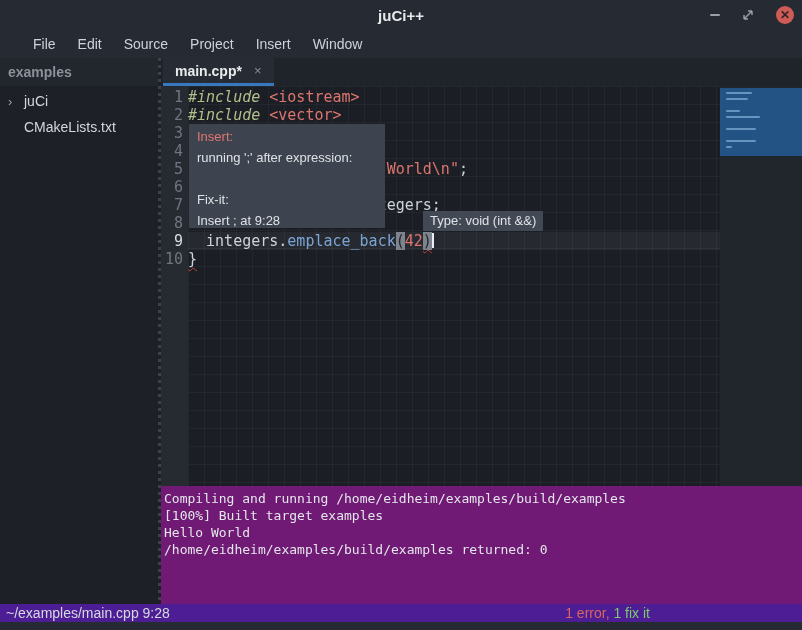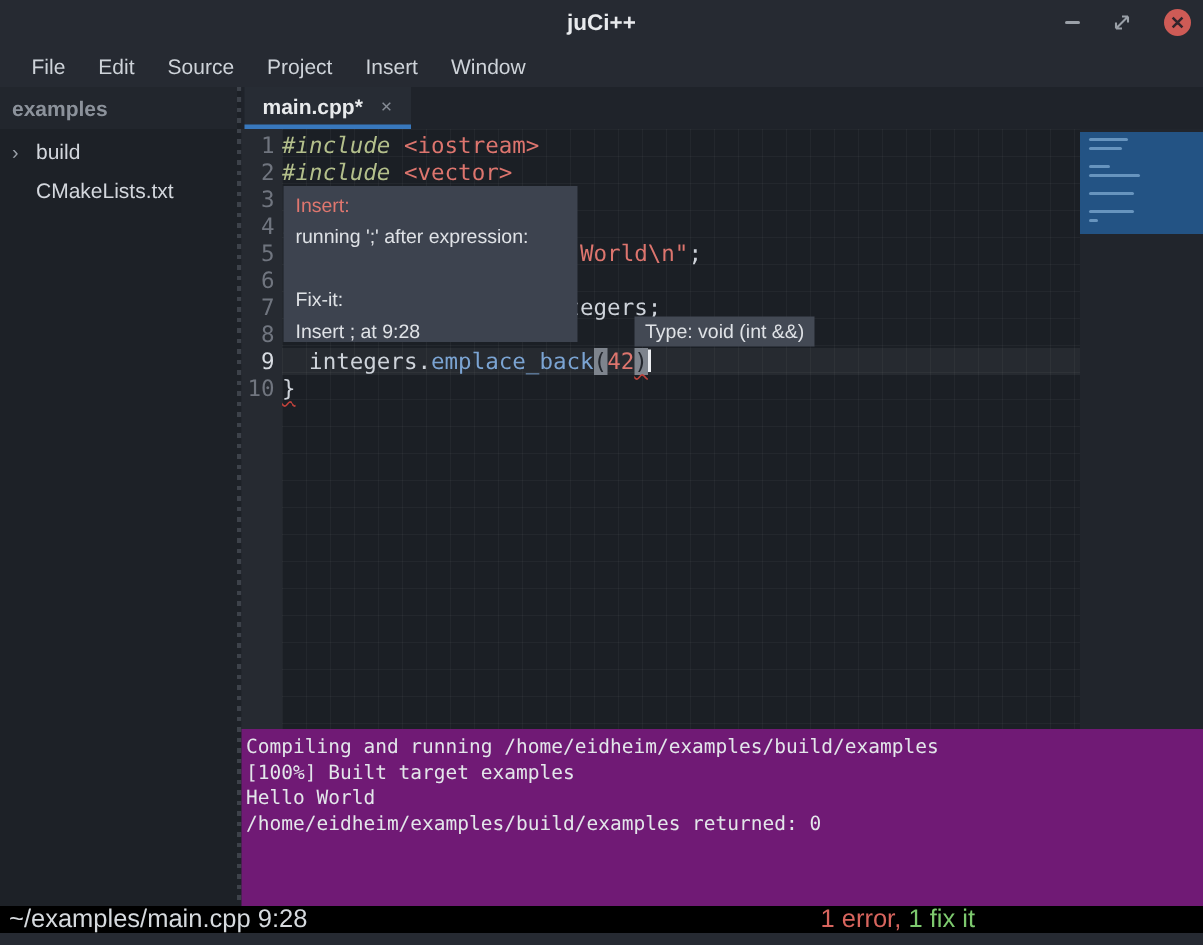--- a/index.html
+++ b/index.html
@@ -12,21 +12,21 @@
   }
   
   .titlebar { height:30px; display:flex; align-items:center; position:relative; background:#262a32; }
   .title { position:absolute; left:0; right:0; text-align:center; color:#e8eaed; font-size:15px; font-weight:bold; }
   .win-controls { position:absolute; right:8px; top:0; height:30px; display:flex; align-items:center; gap:22px; }
   .btn-min { width:10px; height:2px; background:#9aa0a8; border-radius:1px; cursor:default; }
   .btn-max { width:12px; height:12px; display:flex; align-items:center; justify-content:center; }
   .btn-close { width:18px; height:18px; border-radius:50%; background:#ce5b56; color:#32242b;
                display:flex; align-items:center; justify-content:center; font-size:12px; font-weight:bold; line-height:1; }
   
-  .menubar { height:28px; display:flex; align-items:center; padding-left:10px; background:#262a32; }
+  .menubar { height:28px; display:flex; align-items:center; padding-left:22px; background:#262a32; }
   .menu-item { color:#ced3d9; font-size:14px; padding:4px 11px; border-radius:3px; }
   
   .main { display:flex; height:546px; }
   .sidebar { width:158px; background:#1d2127; display:flex; flex-direction:column; }
   .side-header { height:28px; background:#22262d; color:#8c929b; font-size:14px; font-weight:bold;
                  display:flex; align-items:center; padding-left:8px; }
   .tree { padding-top:2px; }
   .tree-row { height:26px; display:flex; align-items:center; color:#d3d7dd; font-size:14px; padding-left:8px; }
   .tree-row.selected { background:#373c45; }
   .tree-chevron { width:14px; color:#9aa0a8; font-size:13px; margin-right:2px; }
@@ -63,21 +63,21 @@
   .tok-ph  { background:#7e848d; color:#23272e; }
   .tok-sq  { text-decoration:underline wavy #c0413a 1px; text-underline-offset:3px; }
   .caret { display:inline-block; width:2px; height:15px; background:#eceef1; vertical-align:-2px; }
   .minimap-col { width:82px; background:#21252c; position:relative; }
   .minimap { position:absolute; left:0; top:2px; width:82px; height:68px; background:#235384; padding:4px 0 0 6px; }
   .mm-line { height:2px; margin-bottom:4px; background:#7fa9d2; opacity:.75; border-radius:1px; }
   
   .console { height:118px; background:#701a75; padding:4px 0 0 3px;
              font-family:"DejaVu Sans Mono", monospace; font-size:13px; line-height:17px; color:#e3e6ea; white-space:pre; }
   
-  .statusbar { height:18px; background:#000000; display:flex; align-items:center; font-size:17px; color:#d6dade; }
+  .statusbar { height:18px; background:#4c1d95; display:flex; align-items:center; font-size:14px; color:#d6dade; }
   .status-left { padding-left:6px; flex:1; }
   .status-right { margin-right:152px; }
   .st-err { color:#d8655e; }
   .st-fix { color:#7dc96e; }
   
   .tooltip { position:absolute; background:#3d434f; color:#dfe2e6; font-size:13px; z-index:5; }
   .tt-error { left:189px; top:124px; width:196px; height:104px; padding:2px 8px; line-height:21px; }
   .tt-error .tt-title { color:#e0776f; }
   .tt-type { left:423px; top:211px; height:20px; padding:1px 7px; background:#434954; line-height:18px; }
 </style>
@@ -110,21 +110,21 @@
       <div class="menu-item">Window</div>
     </div>
 
   <div class="main">
 
     <div class="sidebar">
       <div class="side-header">examples</div>
       <div class="tree">
           <div class="tree-row">
             <span class="tree-chevron">›</span>
-            <span>build</span>
+            <span>juCi</span>
           </div>
           <div class="tree-row">
             <span class="tree-indent"></span>
             <span>CMakeLists.txt</span>
           </div>
         </div>
     </div>
 
     <div class="vsep"></div>
 

